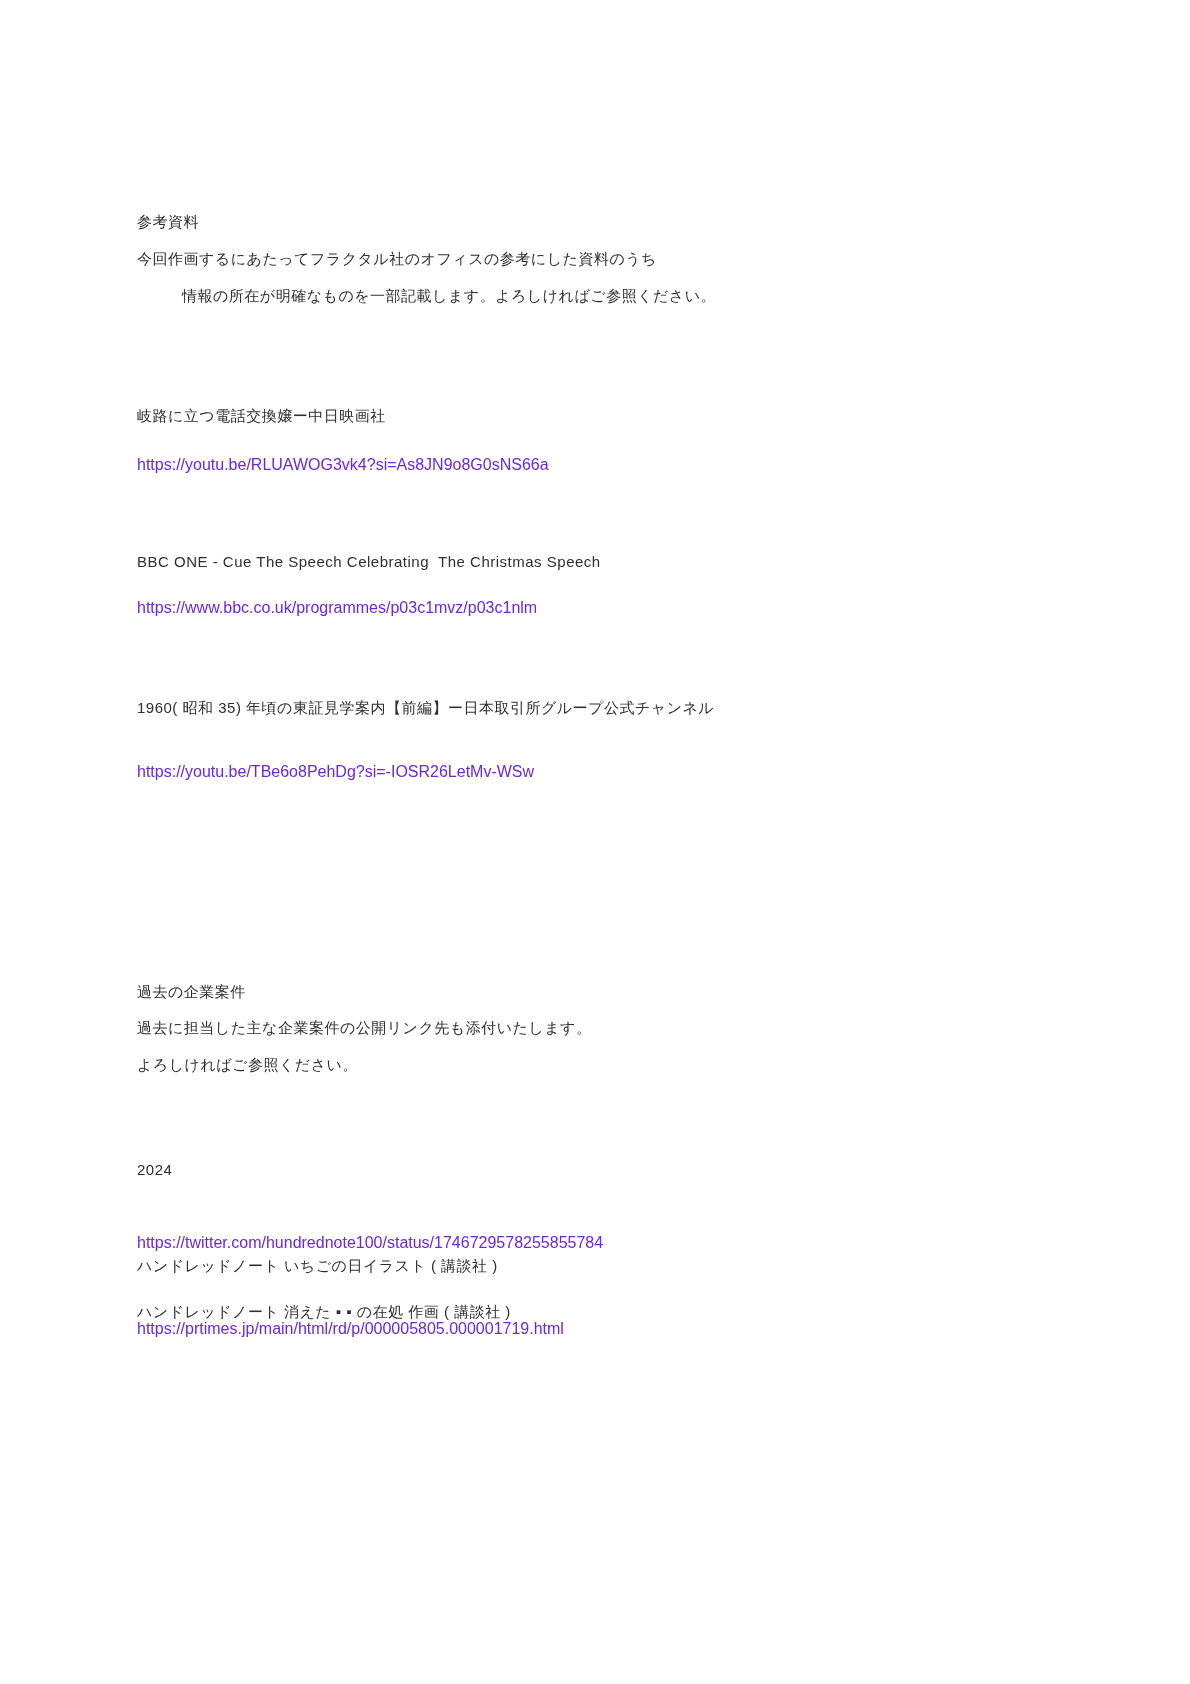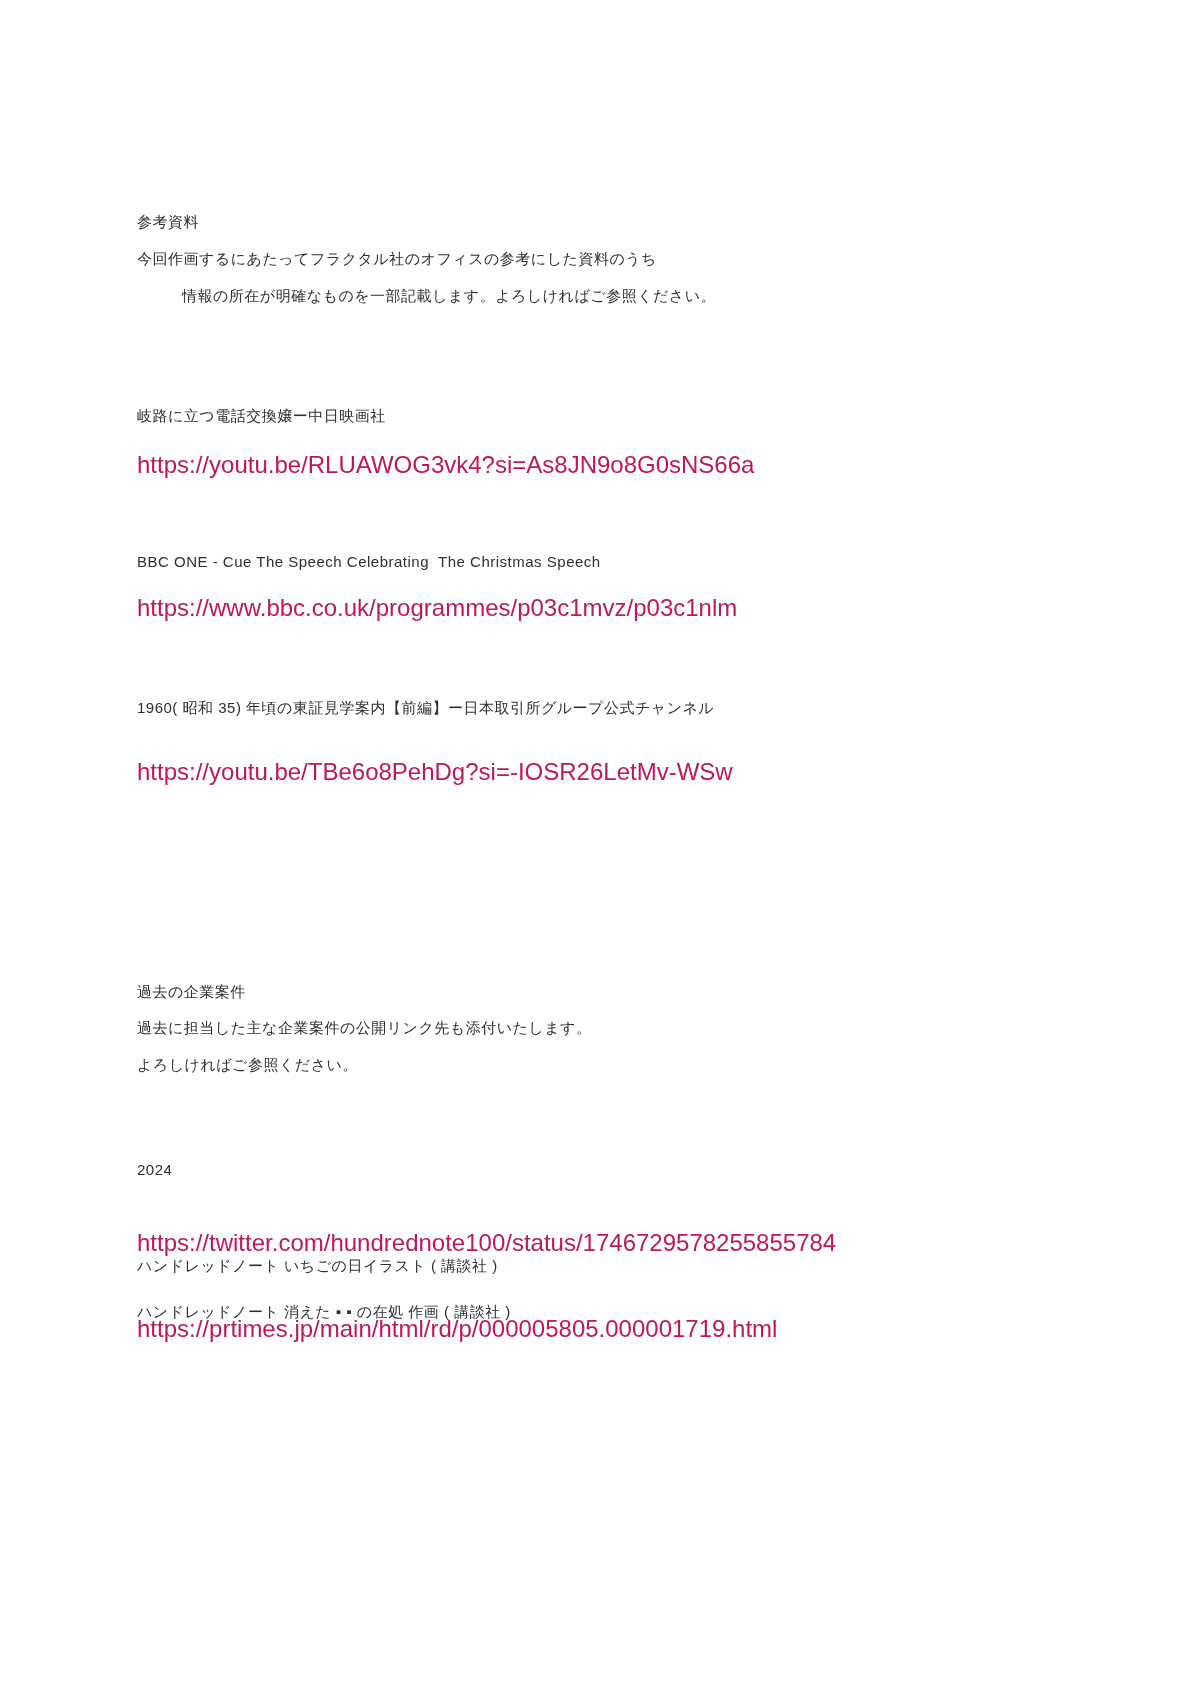--- a/index.html
+++ b/index.html
@@ -18,23 +18,23 @@
   }
   .line {
     position: absolute;
     left: 137px;
     font-size: 15px;
     line-height: 30px;
     white-space: pre;
     letter-spacing: 0.5px;
   }
   .url {
-    font-size: 24px;
+    font-size: 16px;
     letter-spacing: 0px;
-    color: #be185d;
+    color: #6d28d9;
     text-decoration: none;
   }
   
   .y-intro-h   { top: 207px; }
   .y-intro-1   { top: 244px; text-align: right; }
   .y-intro-2   { top: 281px; margin-left: 45px; }
   .y-ref1-t    { top: 401px; text-align: center; }
   .y-ref1-u    { top: 450px; }
   .y-ref2-t    { top: 547px; }
   .y-ref2-u    { top: 593px; }

